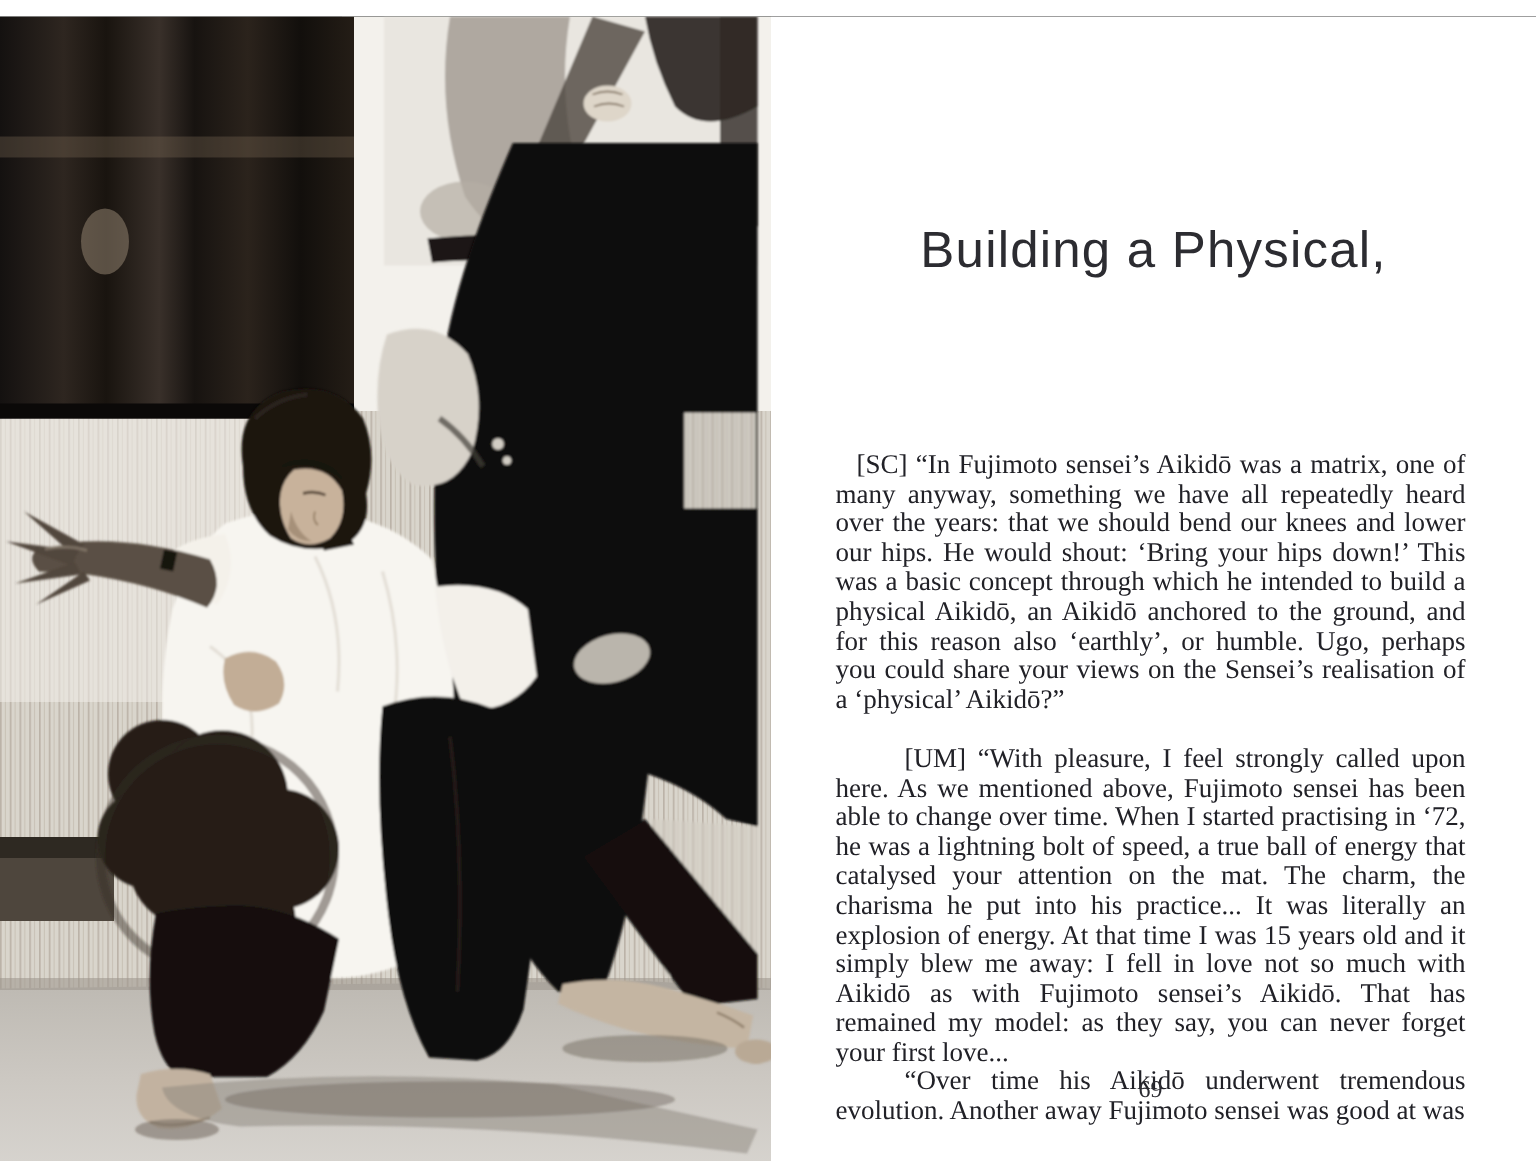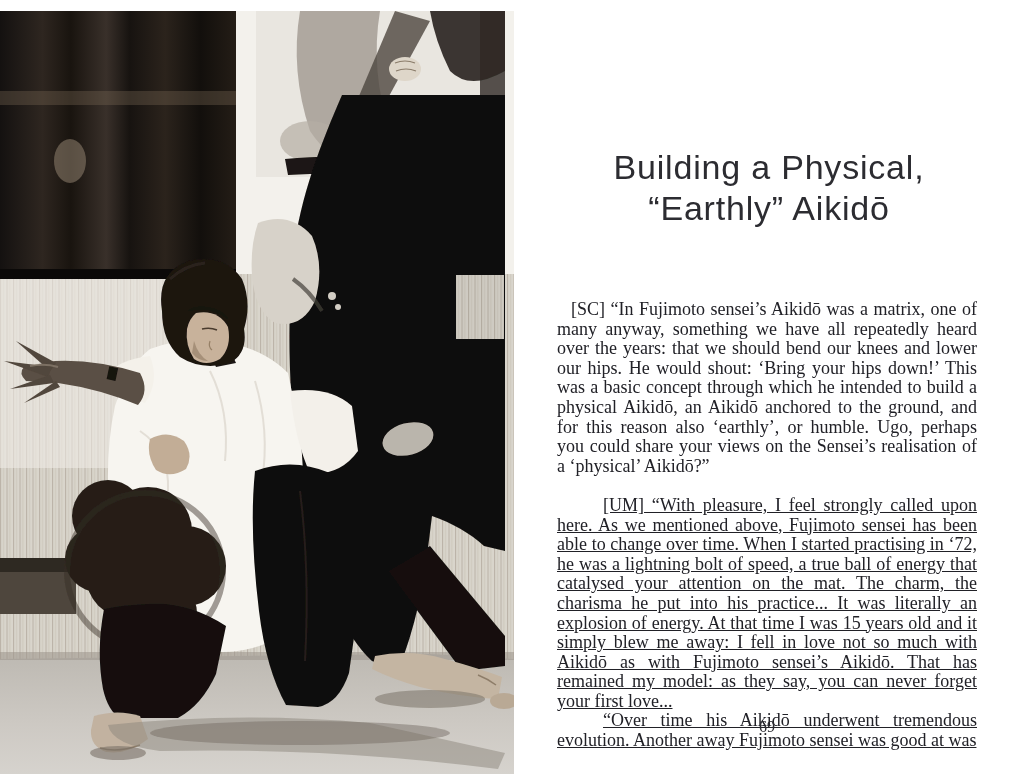--- a/index.html
+++ b/index.html
@@ -13,21 +13,21 @@
   .chapter-title{position:absolute;top:136px;left:0;width:100%;margin:0;
                  font-family:"Liberation Sans",sans-serif;font-weight:300;
                  font-size:34px;line-height:41px;letter-spacing:0.8px;
                  color:#2c2c31;text-align:center;}
   .chapter-title span{display:block;}
   .body-col{position:absolute;top:289px;left:43px;width:420px;
             font-family:"Liberation Serif",serif;font-size:18px;line-height:19.6px;
             color:#212127;text-align:justify;}
   .para{margin:0;padding:0;}
   .indent-sm{text-indent:14px;}
-  .indent-md{text-indent:46px;text-decoration:underline;}
+  .indent-md{text-indent:46px;}
   .gap-top{margin-top:19.6px;}
   .page-num{position:absolute;top:707px;left:43px;width:420px;text-align:center;
             font-family:"Liberation Serif",serif;font-size:16px;color:#2b2b31;}
 </style>
 </head>
 <body>
 
 <div class="stage">
 
   <div class="photo-page">
@@ -150,21 +150,20 @@
         <ellipse cx="300" cy="722" rx="150" ry="12" fill="#6e675d" opacity="0.45"></ellipse>
         <ellipse cx="118" cy="742" rx="28" ry="7" fill="#7a7268" opacity="0.6"></ellipse>
         <ellipse cx="430" cy="688" rx="55" ry="9" fill="#7a7268" opacity="0.55"></ellipse>
       </g>
     </svg>
   </div>
 
   <div class="text-page">
     <h1 class="chapter-title">
       <span>Building a Physical,</span>
-      <span>“Earthly” Aikidō</span>
     </h1>
 
     <div class="body-col">
       <p class="para indent-sm">[SC] “In Fujimoto sensei’s Aikidō was a matrix, one of many anyway, something we have all repeatedly heard over the years: that we should bend our knees and lower our hips. He would shout: ‘Bring your hips down!’ This was a basic concept through which he intended to build a physical Aikidō, an Aikidō anchored to the ground, and for this reason also ‘earthly’, or humble. Ugo, perhaps you could share your views on the Sensei’s realisation of a ‘physical’ Aikidō?”</p>
       <p class="para indent-md gap-top">[UM] “With pleasure, I feel strongly called upon here. As we mentioned above, Fujimoto sensei has been able to change over time. When I started practising in ‘72, he was a lightning bolt of speed, a true ball of energy that catalysed your attention on the mat. The charm, the charisma he put into his practice... It was literally an explosion of energy. At that time I was 15 years old and it simply blew me away: I fell in love not so much with Aikidō as with Fujimoto sensei’s Aikidō. That has remained my model: as they say, you can never forget your first love...</p>
       <p class="para indent-md">“Over time his Aikidō underwent tremendous evolution. Another away Fujimoto sensei was good at was</p>
     </div>
 
     <div class="page-num">69</div>
   </div>

